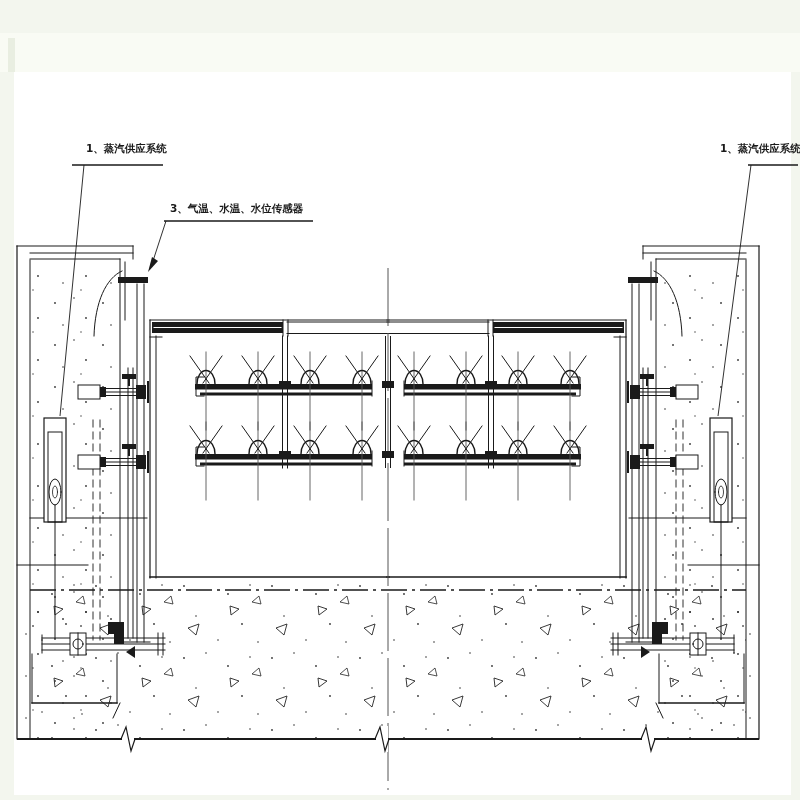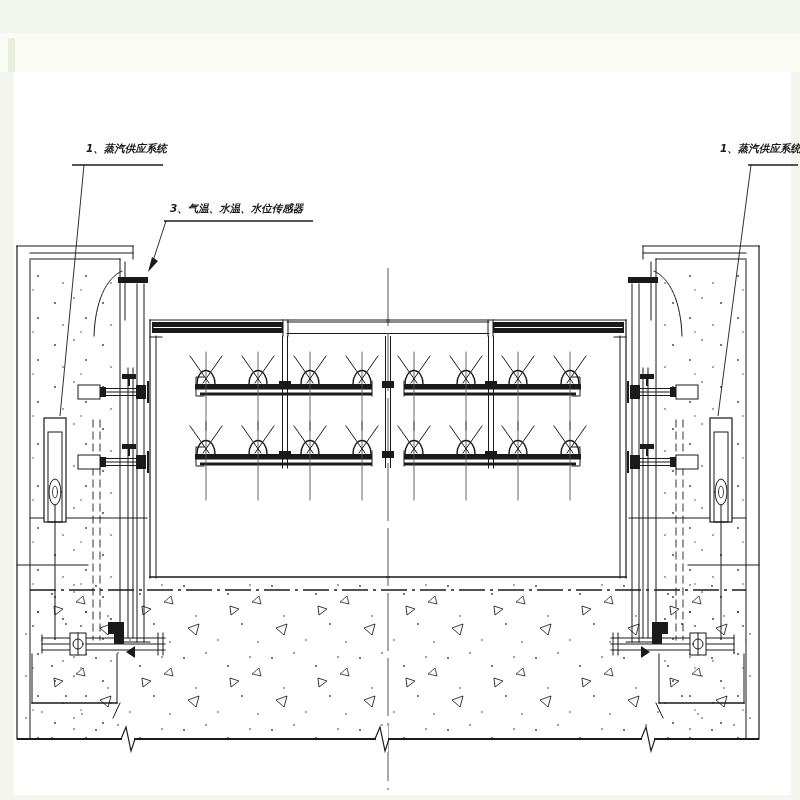--- a/index.html
+++ b/index.html
@@ -1,17 +1,17 @@
 <!DOCTYPE html>
 <html><head>
 <meta charset="utf-8">
 <style>
   html,body{margin:0;padding:0;}
   body{width:800px;height:800px;overflow:hidden;font-family:"DejaVu Sans",sans-serif;}
-  .canvas{position:relative;width:800px;height:800px;background:#f3f6ee;font-style:italic;}
+  .canvas{position:relative;width:800px;height:800px;background:#f3f6ee;}
   svg{position:absolute;left:0;top:0;}
   text{font-family:"DejaVu Sans","Liberation Sans",sans-serif;font-weight:bold;fill:#1a1a1a;}
 </style>
 </head>
 <body>
 
 <div class="canvas">
 <svg width="800" height="800" viewBox="0 0 800 800" xmlns="http://www.w3.org/2000/svg" xmlns:xlink="http://www.w3.org/1999/xlink">
 
   <defs>

